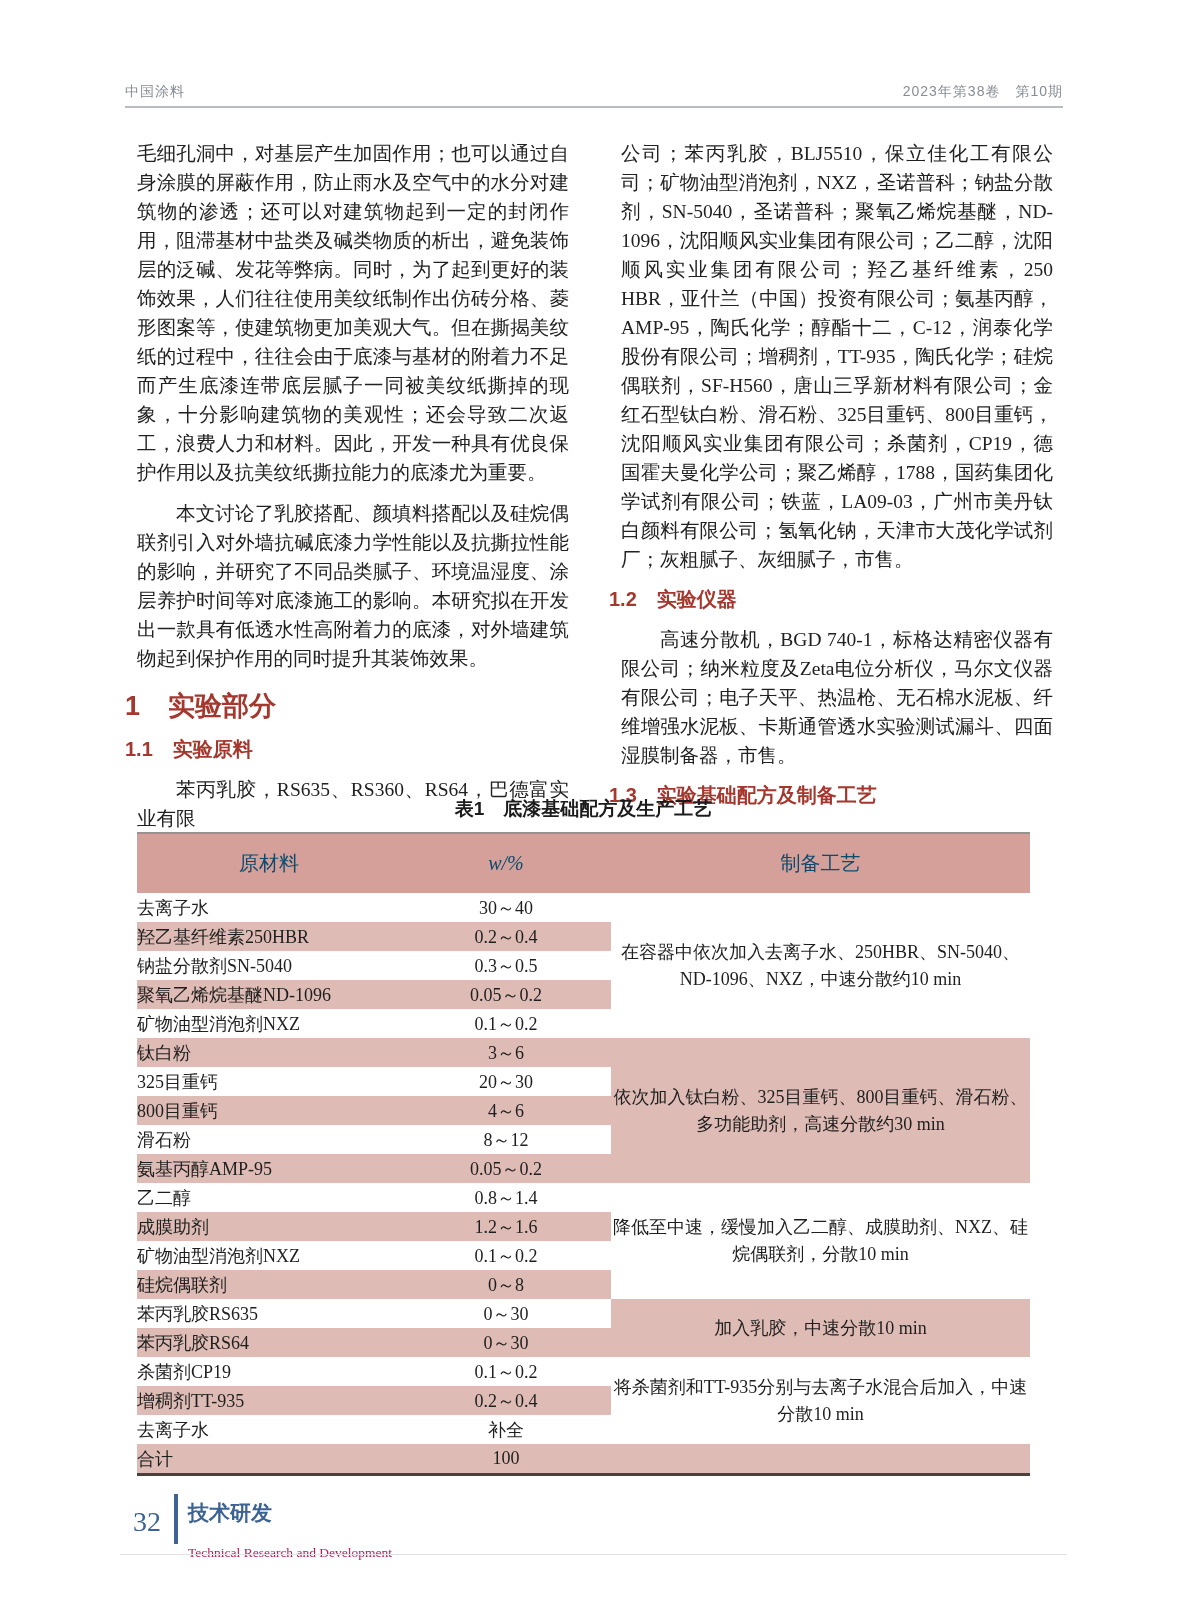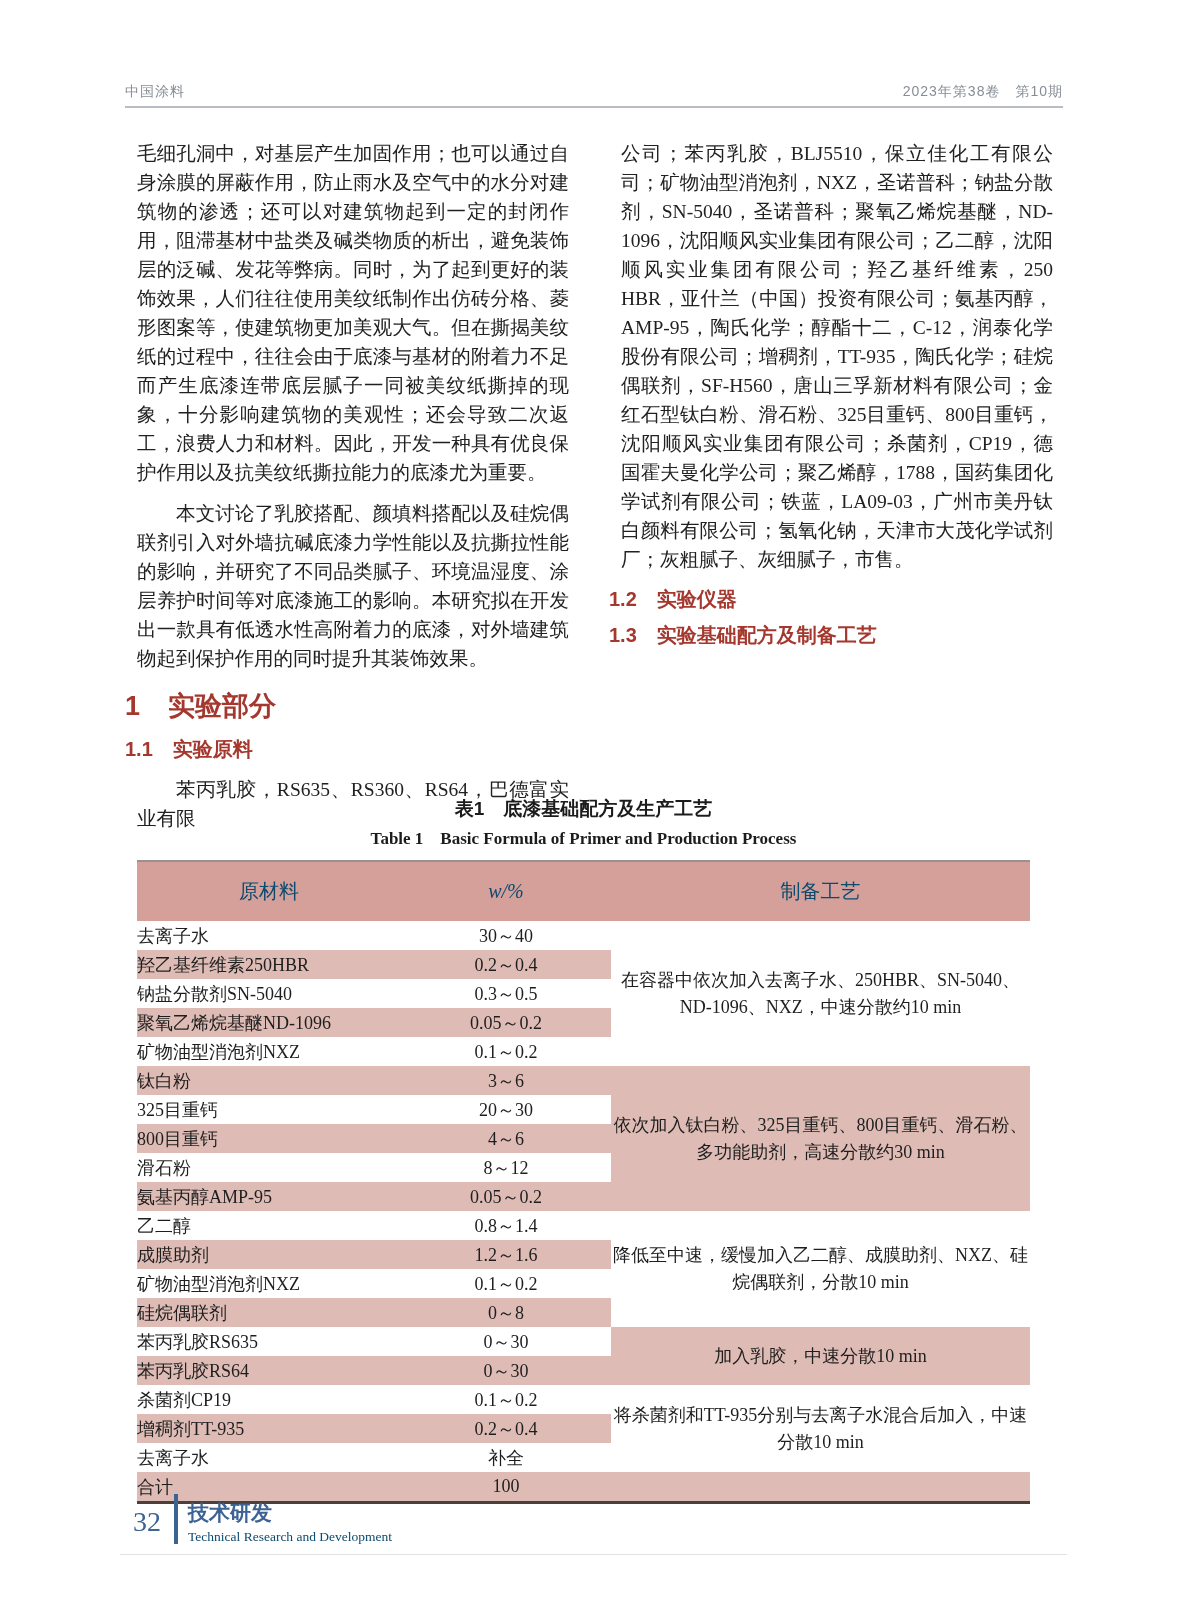--- a/index.html
+++ b/index.html
@@ -68,21 +68,21 @@
     font-family:"Liberation Serif","DejaVu Serif",serif;
     font-size:28px; color:var(--footer-blue); margin-top:12px;
   }
   .footer-bar { width:4px; background:var(--footer-blue); height:50px; margin:0 10px 0 13px; }
   .f-cn {
     font-family:"Liberation Sans","DejaVu Sans",sans-serif; font-weight:bold;
     font-size:21px; color:var(--footer-blue); line-height:26px; margin-top:6px;
   }
   .f-en {
     font-family:"Liberation Serif","DejaVu Serif",serif;
-    font-size:13.5px; color:#0c4a6e; margin-top:3px;
+    font-size:13.5px; color:#be185d; margin-top:19px;
   }
   .bottom-rule { position:absolute; top:1554px; left:120px; width:947px; height:1px; background:#e2e2e2; }
 </style>
 </head>
 <body>
 
 <div class="page">
 
   <div class="page-header">
     <span>中国涂料</span>
@@ -101,30 +101,30 @@
         <span class="num">1.1</span><span>实验原料</span>
       </div>
       <p class="indent">苯丙乳胶，RS635、RS360、RS64，巴德富实业有限</p>
     </div>
 
     <div class="col">
       <p>公司；苯丙乳胶，BLJ5510，保立佳化工有限公司；矿物油型消泡剂，NXZ，圣诺普科；钠盐分散剂，SN-5040，圣诺普科；聚氧乙烯烷基醚，ND-1096，沈阳顺风实业集团有限公司；乙二醇，沈阳顺风实业集团有限公司；羟乙基纤维素，250 HBR，亚什兰（中国）投资有限公司；氨基丙醇，AMP-95，陶氏化学；醇酯十二，C-12，润泰化学股份有限公司；增稠剂，TT-935，陶氏化学；硅烷偶联剂，SF-H560，唐山三孚新材料有限公司；金红石型钛白粉、滑石粉、325目重钙、800目重钙，沈阳顺风实业集团有限公司；杀菌剂，CP19，德国霍夫曼化学公司；聚乙烯醇，1788，国药集团化学试剂有限公司；铁蓝，LA09-03，广州市美丹钛白颜料有限公司；氢氧化钠，天津市大茂化学试剂厂；灰粗腻子、灰细腻子，市售。</p>
       <div class="h2">
         <span class="num">1.2</span><span>实验仪器</span>
       </div>
+      <p class="indent">高速分散机，BGD 740-1，标格达精密仪器有限公司；纳米粒度及Zeta电位分析仪，马尔文仪器有限公司；电子天平、热温枪、无石棉水泥板、纤维增强水泥板、卡斯通管透水实验测试漏斗、四面湿膜制备器，市售。</p>
       <div class="h2">
         <span class="num">1.3</span><span>实验基础配方及制备工艺</span>
       </div>
     </div>
 
   </div>
 
   <div class="table-block">
     <div class="tcap-cn">表1　底漆基础配方及生产工艺</div>
-    <div class="tcap-en">Table 1　Basic Formula of Primer and Production Process</div>
     <table class="formula">
       <colgroup>
         <col style="width:264px">
           <col style="width:210px">
           <col style="width:419px">
       </colgroup>
       <thead>
         <tr>
           <th>原材料</th>
           <th class="wcol">w/%</th>

